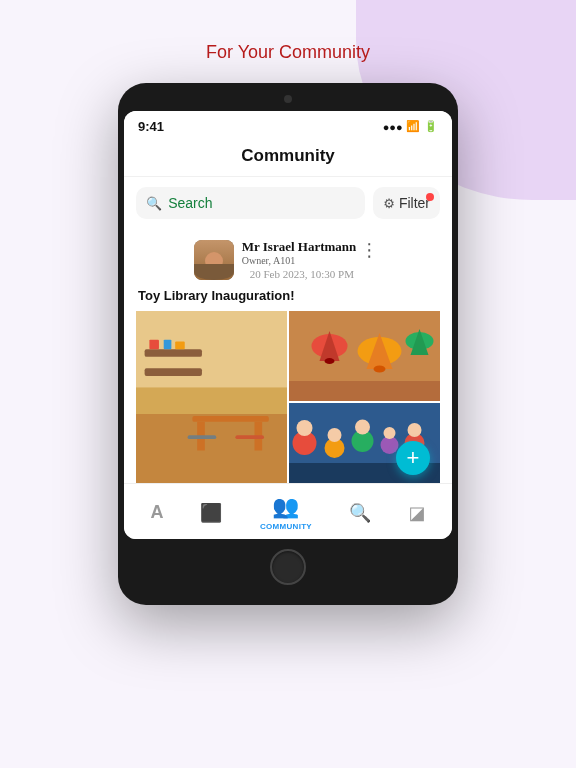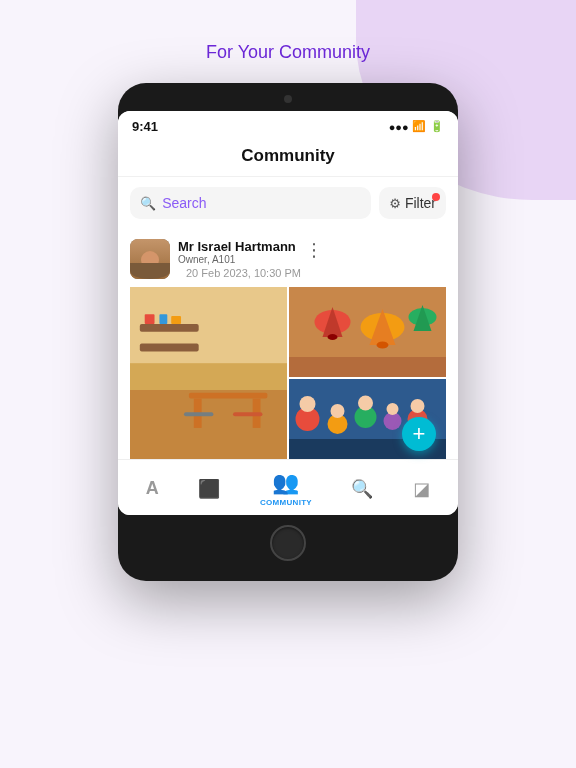--- a/index.html
+++ b/index.html
@@ -33,33 +33,33 @@
     }
     .page-title {
       font-size: 32px;
       font-weight: 800;
       color: #111;
       line-height: 1.2;
     }
     .page-subtitle {
       font-size: 18px;
       font-weight: 500;
-      color: #6d28d9;
+      color: #b91c1c;
       margin-top: 6px;
     }
 
     
     .ipad-frame {
       position: relative;
       z-index: 1;
       margin: 0 auto;
       width: 340px;
       background: #1a1a1a;
       border-radius: 28px;
-      padding: 12px 0 16px;
+      padding: 12px 6px 16px;
       box-shadow: 0 20px 60px rgba(0,0,0,0.35);
     }
 
     
     .ipad-camera {
       width: 8px;
       height: 8px;
       background: #333;
       border-radius: 50%;
       margin: 0 auto 8px;
@@ -125,21 +125,21 @@
       border-radius: 10px;
       padding: 8px 10px;
       gap: 6px;
     }
     .search-icon-inner {
       color: #999;
       font-size: 13px;
     }
     .search-input-text {
       font-size: 14px;
-      color: #8b5cf6;
+      color: #15803d;
     }
     .filter-btn {
       display: flex;
       align-items: center;
       gap: 4px;
       background: #f5f5f5;
       border-radius: 10px;
       padding: 8px 10px;
       position: relative;
     }
@@ -159,21 +159,22 @@
     }
 
     
     .post-card {
       padding: 10px 12px 0;
       background: #fff;
     }
     .post-meta {
       display: flex;
       align-items: flex-start;
-      justify-content: flex-start;
+      justify-content: center;
+      font-family: Liberation Serif, serif;
     }
     .post-user {
       display: flex;
       align-items: center;
       gap: 8px;
     }
     .avatar {
       width: 40px;
       height: 40px;
       border-radius: 8px;
@@ -411,20 +412,21 @@
           </div>
           <div class="user-info">
             <div class="user-name">Mr Israel Hartmann</div>
             <div class="user-role">Owner, A101</div>
             <div class="user-date">20 Feb 2023, 10:30 PM</div>
           </div>
         </div>
         <div class="more-btn">⋮</div>
       </div>
 
+      <div class="post-text-title">Toy Library Inauguration!</div>
 
       <div class="image-grid" style="position:relative;">
         <div class="img-cell img-toy-library">
           
           <svg width="100%" height="100%" viewBox="0 0 160 180" xmlns="http://www.w3.org/2000/svg" preserveAspectRatio="xMidYMid slice">
             <rect width="160" height="180" fill="#e8c88a"></rect>
             <rect x="0" y="80" width="160" height="100" fill="#d4a855"></rect>
 
             <rect x="10" y="40" width="60" height="8" fill="#8B5E3C" rx="2"></rect>
             <rect x="10" y="60" width="60" height="8" fill="#8B5E3C" rx="2"></rect>

